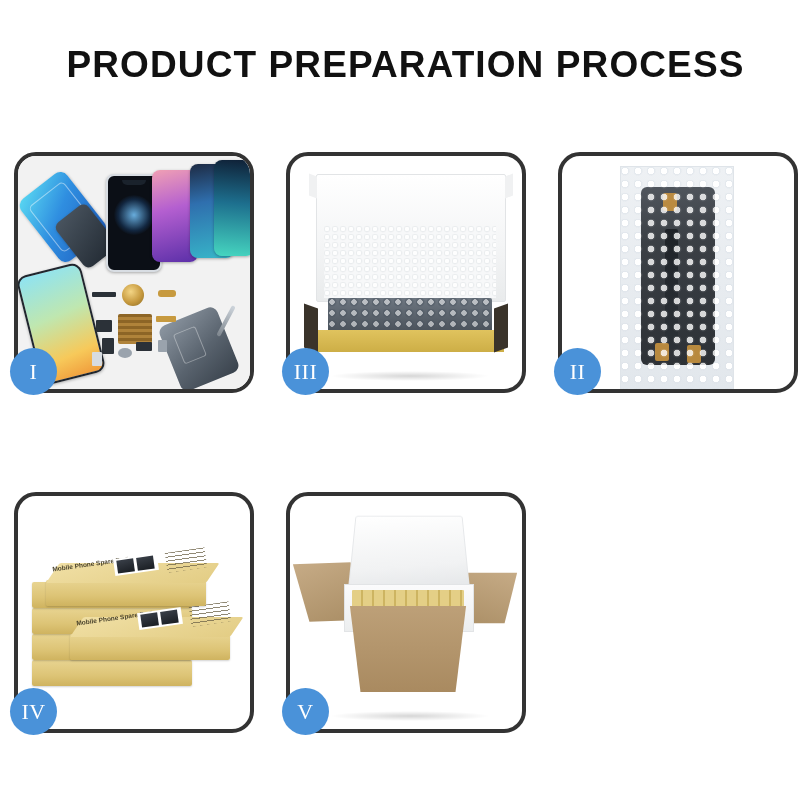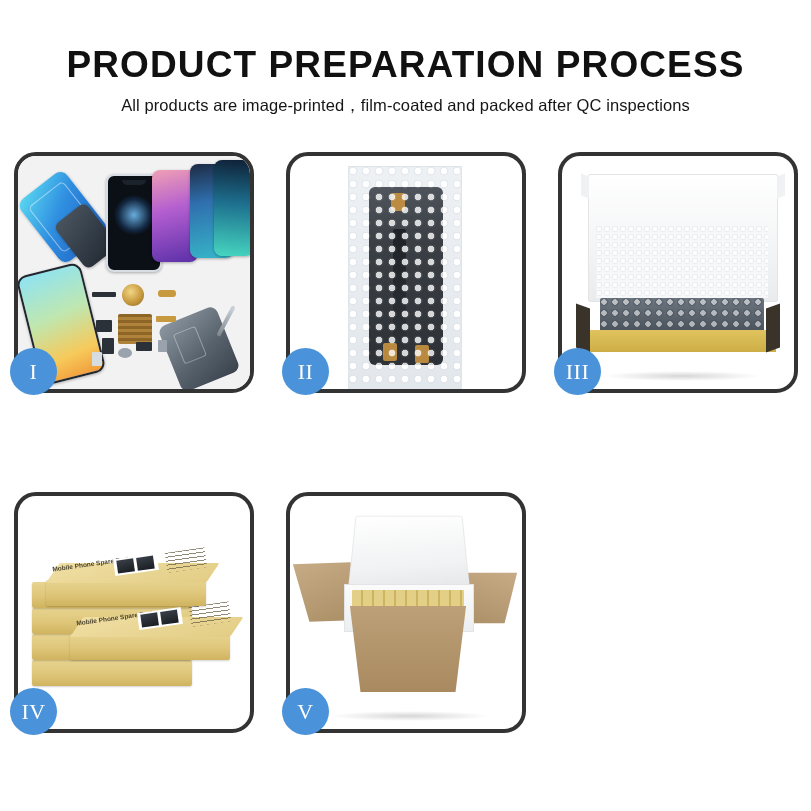--- a/index.html
+++ b/index.html
@@ -428,21 +428,20 @@
     background: radial-gradient(ellipse at center, rgba(0,0,0,0.16) 0%, rgba(0,0,0,0) 70%);
   }
 </style>
 </head>
 <body>
 
 <div class="page">
 
   <div class="header">
     <div class="title">PRODUCT PREPARATION PROCESS</div>
-    <div class="subtitle">All products are image-printed，film-coated and packed after QC inspections</div>
   </div>
 
   <div class="grid">
 
     <div class="panel tinted">
       <div class="panel-inner">
         <div class="scene">
           <div class="ph ph-blue"></div>
           <div class="ph ph-dark"></div>
           <div class="ph ph-glass"></div>
@@ -464,47 +463,47 @@
           <div class="chip" style="left:118px;top:186px;width:16px;height:9px;"></div>
           <div class="chip silver" style="left:140px;top:184px;width:9px;height:12px;"></div>
         </div>
       </div>
       <div class="badge">I</div>
     </div>
 
     <div class="panel">
       <div class="panel-inner">
         <div class="scene">
+          <div class="box3-lid"></div>
+          <div class="box3-foam"></div>
+          <div class="box3-base"></div>
+          <div class="box3-contents"></div>
+          <div class="box3-front"></div>
+          <div class="box3-flapL"></div>
+          <div class="box3-flapR"></div>
+          <div class="shadow"></div>
+        </div>
+      </div>
+      <div class="badge">III</div>
+    </div>
+
+    <div class="panel">
+      <div class="panel-inner">
+        <div class="scene">
           <div class="bubble-bag">
             <div class="screen-inside"></div>
             <div class="flex-strip"></div>
             <div class="flex-pad" style="left:42px;top:26px;"></div>
             <div class="flex-pad" style="left:34px;top:176px;"></div>
             <div class="flex-pad" style="left:66px;top:178px;"></div>
             <div class="bubble-overlay"></div>
           </div>
         </div>
       </div>
       <div class="badge">II</div>
-    </div>
-
-    <div class="panel">
-      <div class="panel-inner">
-        <div class="scene">
-          <div class="box3-lid"></div>
-          <div class="box3-foam"></div>
-          <div class="box3-base"></div>
-          <div class="box3-contents"></div>
-          <div class="box3-front"></div>
-          <div class="box3-flapL"></div>
-          <div class="box3-flapR"></div>
-          <div class="shadow"></div>
-        </div>
-      </div>
-      <div class="badge">III</div>
     </div>
 
     <div class="panel">
       <div class="panel-inner">
         <div class="scene">
           <div class="stack">
             <div class="gbox" style="left:6px;top:142px;"></div>
             <div class="gbox" style="left:6px;top:116px;"></div>
             <div class="gbox" style="left:6px;top:90px;"></div>
             <div class="gbox" style="left:6px;top:64px;"></div>

